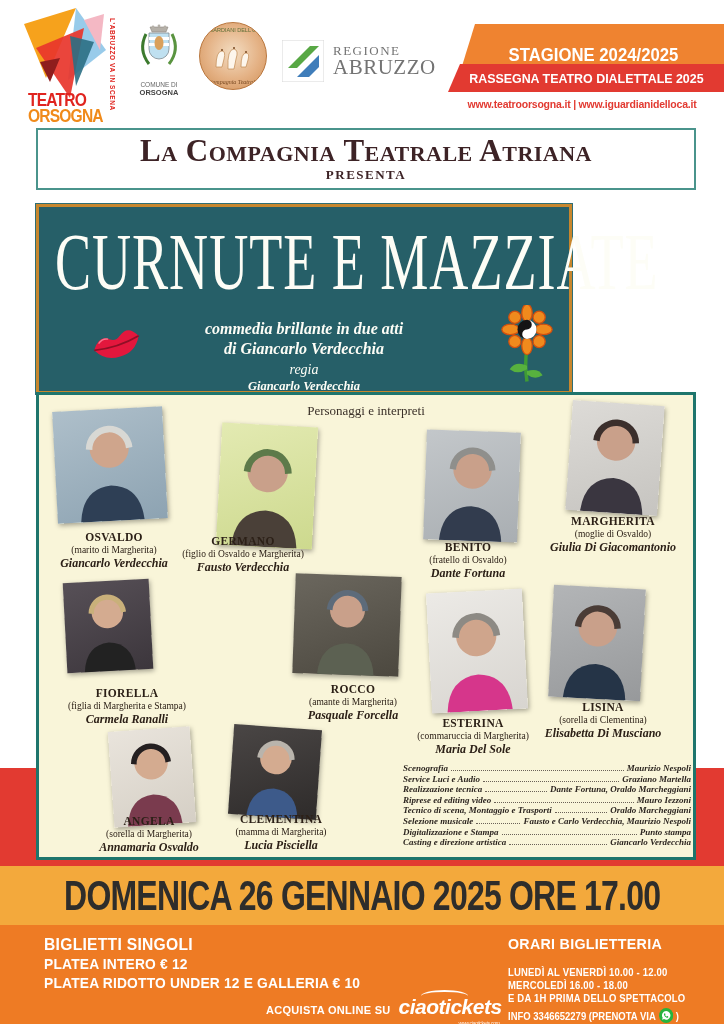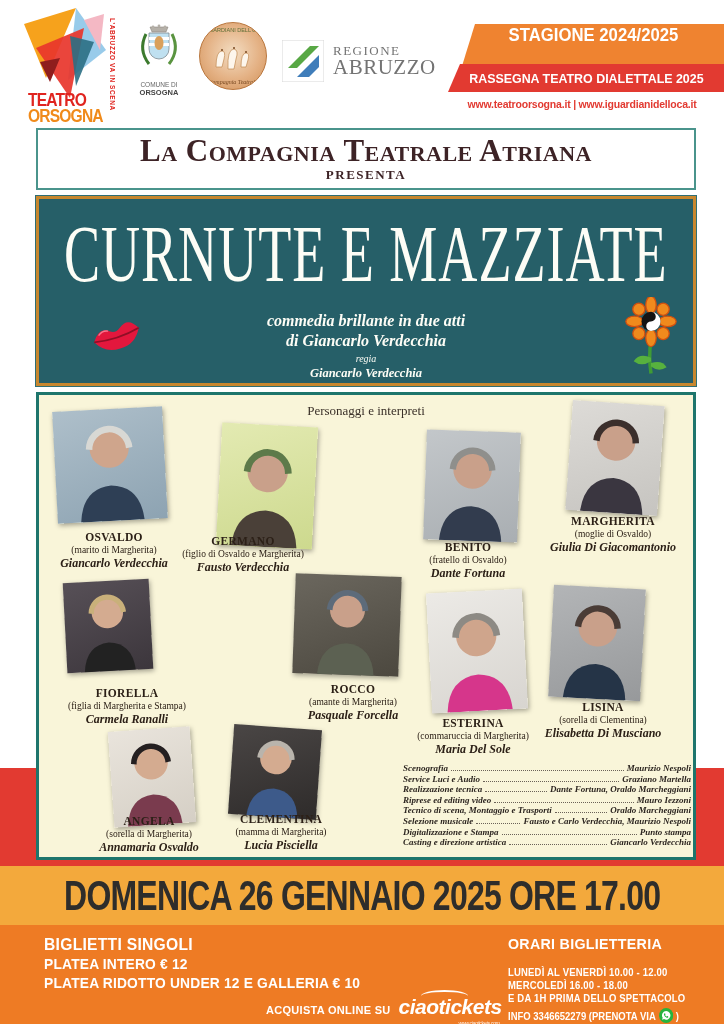--- a/index.html
+++ b/index.html
@@ -29,47 +29,47 @@
   .lg-bottom{position:absolute;bottom:4px;left:0;right:0;font-size:6px;color:#7a4a22;font-style:italic;}
   .lg-circle svg{position:absolute;left:10px;top:14px;}
 
   .logo-regione{position:absolute;left:282px;top:40px;display:flex;align-items:center;gap:9px;}
   .lr-text{line-height:1;color:#737373;}
   .lr-1{font-size:13px;letter-spacing:1.5px;}
   .lr-2{font-size:21px;letter-spacing:.5px;}
 
   .banner-season{position:absolute;left:462px;top:24px;width:262px;height:42px;background:#ef8330;
                  clip-path:polygon(13px 0,100% 0,100% 100%,0 100%);
-                 display:flex;align-items:flex-start;justify-content:center;}
+                 display:flex;align-items:flex-end;justify-content:center;}
   .banner-season span{font-family:"Liberation Sans",sans-serif;font-weight:bold;font-size:19px;color:#fff;
                  transform:scaleX(.88);white-space:nowrap;}
   .banner-rassegna{position:absolute;left:448px;top:64px;width:276px;height:28px;background:#e23a31;
                  clip-path:polygon(12px 0,100% 0,100% 100%,0 100%);
                  display:flex;align-items:center;justify-content:center;}
   .banner-rassegna span{font-family:"Liberation Sans",sans-serif;font-weight:bold;font-size:13.5px;color:#fff;
                  transform:scaleX(.92);white-space:nowrap;}
   .websites{position:absolute;right:4px;top:98px;width:276px;text-align:center;
             font-family:"Liberation Sans",sans-serif;font-weight:bold;font-size:10.5px;color:#e23a31;
             letter-spacing:-.2px;}
 
   
   .presenter{position:absolute;left:36px;top:128px;width:660px;height:62px;box-sizing:border-box;
              background:#fff;border:2px solid #4a948c;text-align:center;}
   .company{margin-top:3px;font-variant:small-caps;font-weight:bold;font-size:31px;color:#3d2326;letter-spacing:.5px;}
   .presents{font-size:13px;font-weight:bold;color:#3d2326;letter-spacing:1.5px;margin-top:-2px;}
 
   
-  .show-box{position:absolute;left:36px;top:196px;width:660px;height:190px;box-sizing:border-box;
+  .show-box{position:absolute;left:36px;top:204px;width:536px;height:190px;box-sizing:border-box;
             background:#265f68;border:3px solid #c8872e;outline:1px solid #2e6e75;}
   .show-title{position:absolute;top:8px;left:0;right:0;text-align:center;color:#fdfdf6;}
   .show-title span{display:inline-block;font-size:57px;letter-spacing:1px;white-space:nowrap;
             transform:scale(.95,1.42);transform-origin:center top;}
   .show-sub{position:absolute;top:112px;left:0;right:0;text-align:center;color:#fdfdf6;font-style:italic;line-height:1.25;}
   .sub-line1,.sub-line2{font-size:16px;font-weight:bold;}
-  .sub-line3{font-size:10px;margin-top:2px;}
+  .sub-line3{font-size:14px;margin-top:2px;}
   .sub-line4{font-size:12.5px;font-weight:bold;}
   .lips{position:absolute;left:52px;top:116px;transform:rotate(-16deg);}
   .flower{position:absolute;right:16px;top:98px;}
 
   
   .band-red{position:absolute;left:0;top:768px;width:724px;height:99px;background:#e23a31;}
   .band-gold{position:absolute;left:0;top:866px;width:724px;height:59px;background:#f3a93c;
              display:flex;align-items:center;justify-content:center;}
   .band-gold span{font-family:"Liberation Sans",sans-serif;font-weight:bold;font-size:41px;color:#2e2d2b;
              white-space:nowrap;transform:scale(.78,1.05);letter-spacing:-1px;}

